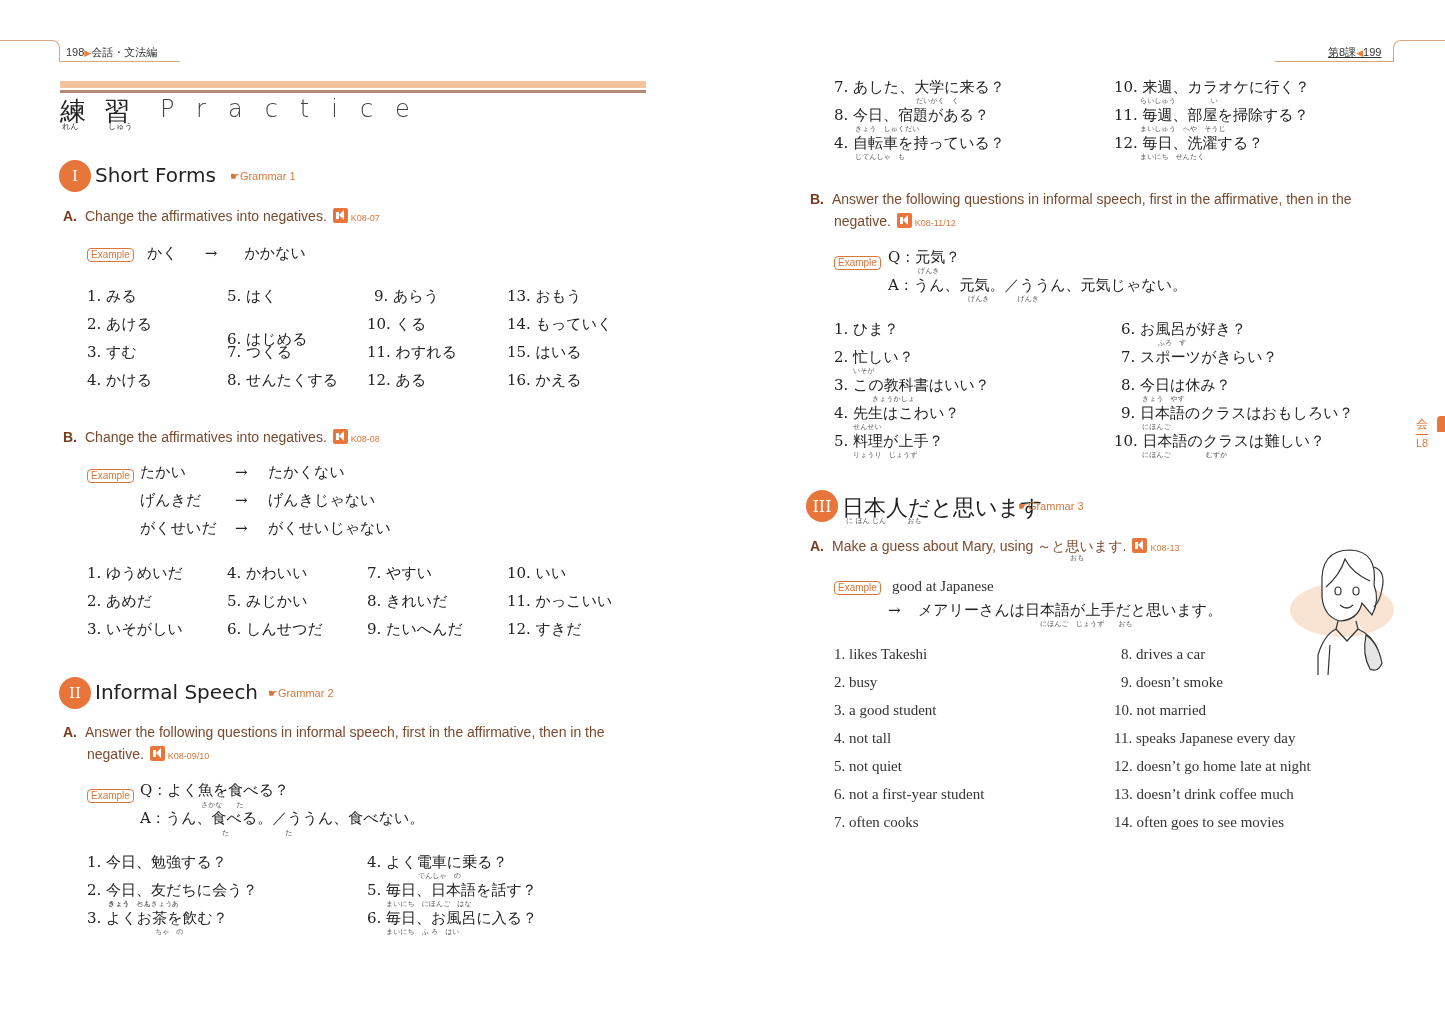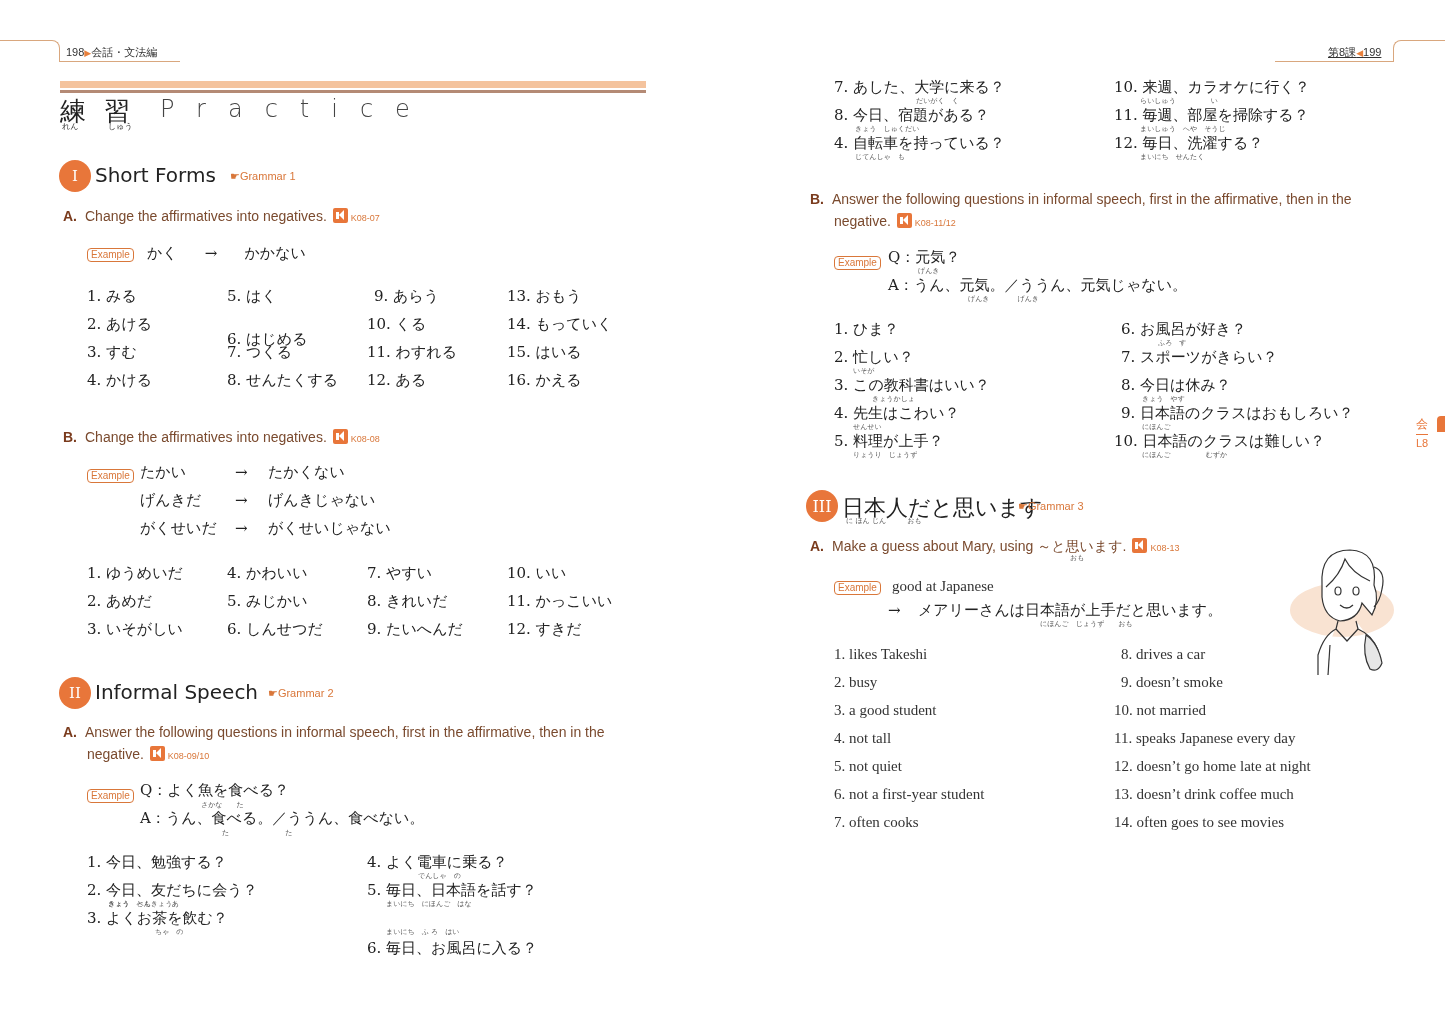--- a/index.html
+++ b/index.html
@@ -152,21 +152,21 @@
 <div class="item jp" style="left:87px;top:853px;">1. 今日、勉強する？</div>
 <div class="ruby-line" style="left:108px;top:899px;">きょう　べんきょう</div>
 <div class="item jp" style="left:87px;top:881px;">2. 今日、友だちに会う？</div>
 <div class="ruby-line" style="left:108px;top:899px;">きょう　とも　　　あ</div>
 <div class="item jp" style="left:87px;top:909px;">3. よくお茶を飲む？</div>
 <div class="ruby-line" style="left:155px;top:927px;">ちゃ　の</div>
 <div class="item jp" style="left:367px;top:853px;">4. よく電車に乗る？</div>
 <div class="ruby-line" style="left:418px;top:871px;">でんしゃ　の</div>
 <div class="item jp" style="left:367px;top:881px;">5. 毎日、日本語を話す？</div>
 <div class="ruby-line" style="left:386px;top:899px;">まいにち　にほんご　はな</div>
-<div class="item jp" style="left:367px;top:939px;text-align:right;">6. 毎日、お風呂に入る？</div>
+<div class="item jp" style="left:367px;top:909px;text-align:right;">6. 毎日、お風呂に入る？</div>
 <div class="ruby-line" style="left:386px;top:927px;">まいにち　ふ ろ　はい</div>
 
 <div class="item jp" style="left:834px;top:78px;">7. あした、大学に来る？</div>
 <div class="ruby-line" style="left:916px;top:96px;">だいがく　く</div>
 <div class="item jp" style="left:834px;top:106px;">8. 今日、宿題がある？</div>
 <div class="ruby-line" style="left:855px;top:124px;">きょう　しゅくだい</div>
 <div class="item jp" style="left:834px;top:134px;">4. 自転車を持っている？</div>
 <div class="ruby-line" style="left:855px;top:152px;">じてんしゃ　も</div>
 <div class="item jp" style="left:1114px;top:78px;">10. 来週、カラオケに行く？</div>
 <div class="ruby-line" style="left:1140px;top:96px;">らいしゅう　　　　　い</div>

